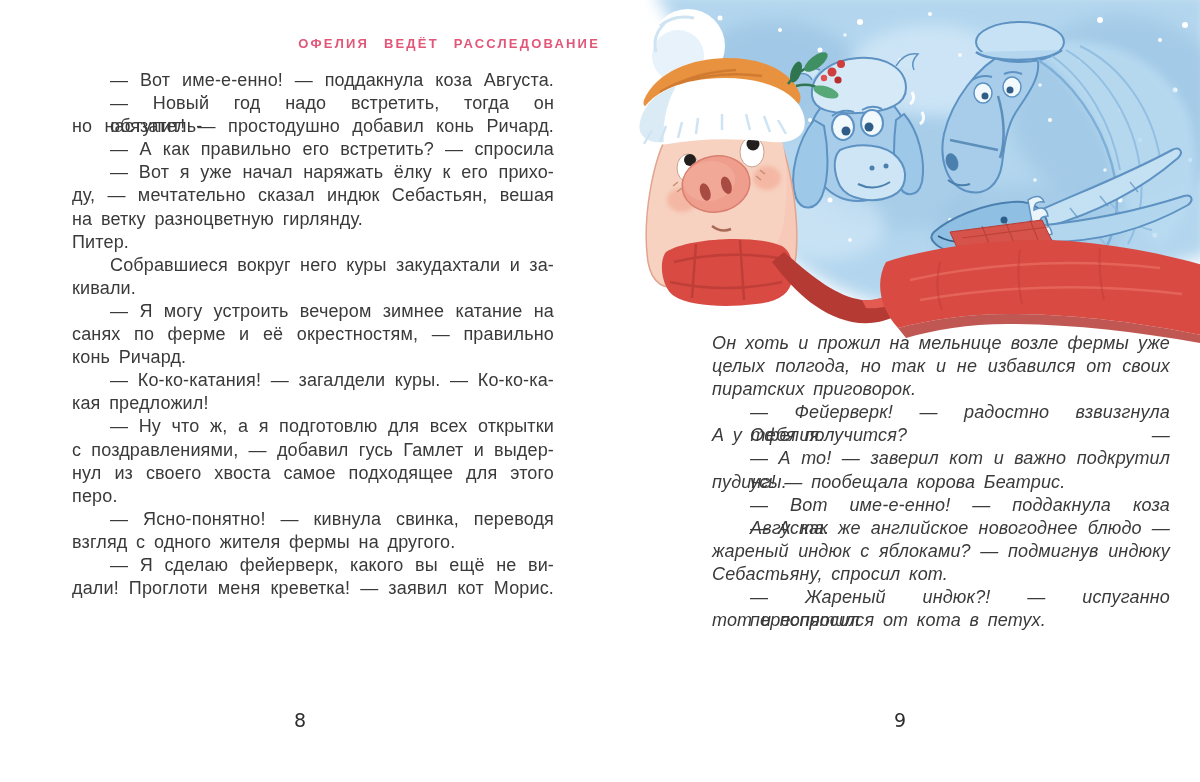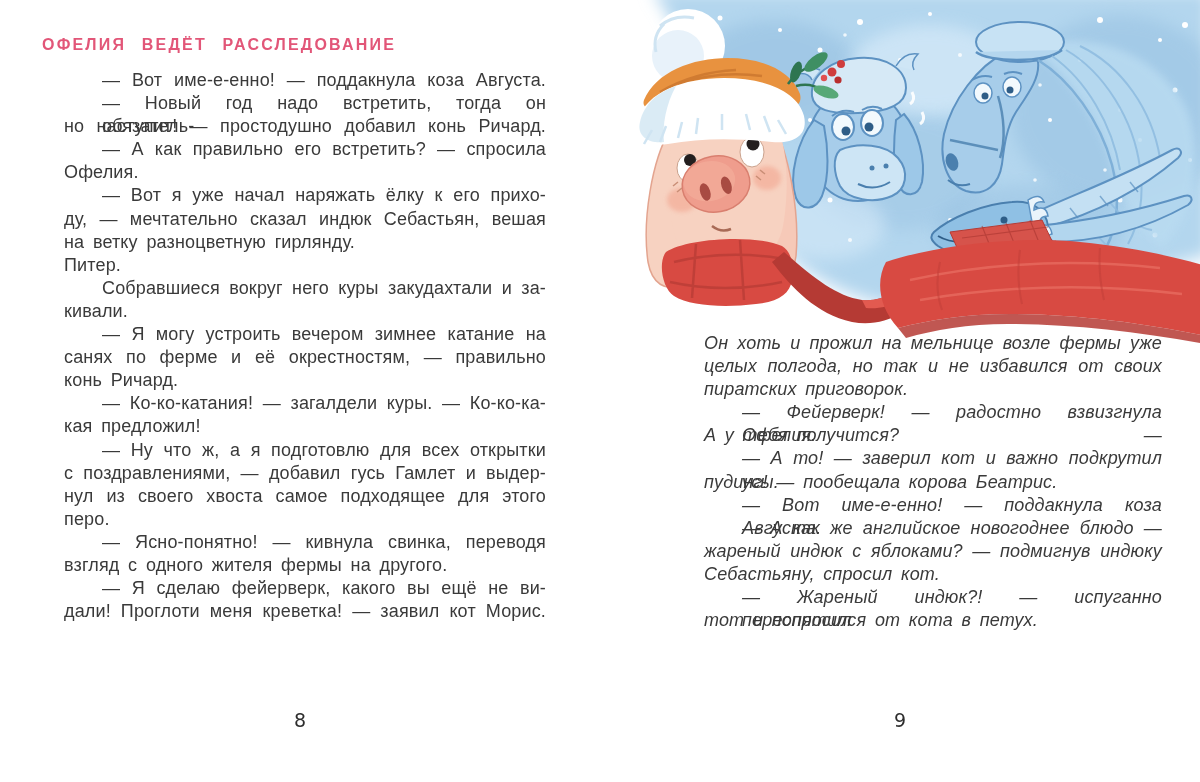--- a/index.html
+++ b/index.html
@@ -20,26 +20,26 @@
   }
   html,body{margin:0;padding:0;}
   body{
     width:1200px;height:782px;background:var(--page-bg);
     font-family:"Liberation Sans","DejaVu Sans",sans-serif;
     color:var(--body-text);overflow:hidden;position:relative;
   }
   .spread{position:absolute;inset:0;}
   .chapter-header{
     position:absolute;left:0;top:36px;width:600px;
-    text-align:left;font-size:16px;font-weight:bold;
-    letter-spacing:2.2px;word-spacing:9px;color:var(--header-pink);padding-left:42px;
+    text-align:right;font-size:13px;font-weight:bold;
+    letter-spacing:2.2px;word-spacing:9px;color:var(--header-pink);
   }
   .textblock{
     position:absolute;font-size:18px;line-height:23.1px;
-    letter-spacing:0.15px;word-spacing:3.5px;color:var(--body-text);
+    letter-spacing:0.15px;word-spacing:3.5px;color:var(--body-text);margin-left:8px;
   }
   #left-lines{left:64px;top:69px;width:482px;}
   #right-lines{left:704px;top:332px;width:458px;font-style:italic;}
   .line{
     height:23.1px;white-space:normal;
     text-align:justify;text-align-last:left;
     box-sizing:border-box;overflow:visible;
   }
   .line.stretch{text-align-last:justify;}
   .line.indent{padding-left:38px;}
@@ -63,21 +63,20 @@
 <body>
 
 <div class="spread">
 
   <div class="chapter-header">ОФЕЛИЯ ВЕДЁТ РАССЛЕДОВАНИЕ</div>
   <div class="textblock" id="left-lines">
       <div class="line stretch indent">— Вот име-е-енно! — поддакнула коза Августа.</div>
       <div class="line stretch indent">— Новый год надо встретить, тогда он обязатель-</div>
       <div class="line stretch">но наступит! — простодушно добавил конь Ричард.</div>
       <div class="line stretch indent">— А как правильно его встретить? — спросила</div>
-      <div class="line">Офелия.</div>
       <div class="line stretch indent">— Вот я уже начал наряжать ёлку к его прихо-</div>
       <div class="line stretch">ду, — мечтательно сказал индюк Себастьян, вешая</div>
       <div class="line">на ветку разноцветную гирлянду.</div>
       <div class="line">Питер.</div>
       <div class="line stretch indent">Собравшиеся вокруг него куры закудахтали и за-</div>
       <div class="line">кивали.</div>
       <div class="line stretch indent">— Я могу устроить вечером зимнее катание на</div>
       <div class="line stretch">санях по ферме и её окрестностям, — правильно</div>
       <div class="line">конь Ричард.</div>
       <div class="line stretch indent">— Ко-ко-катания! — загалдели куры. — Ко-ко-ка-</div>

